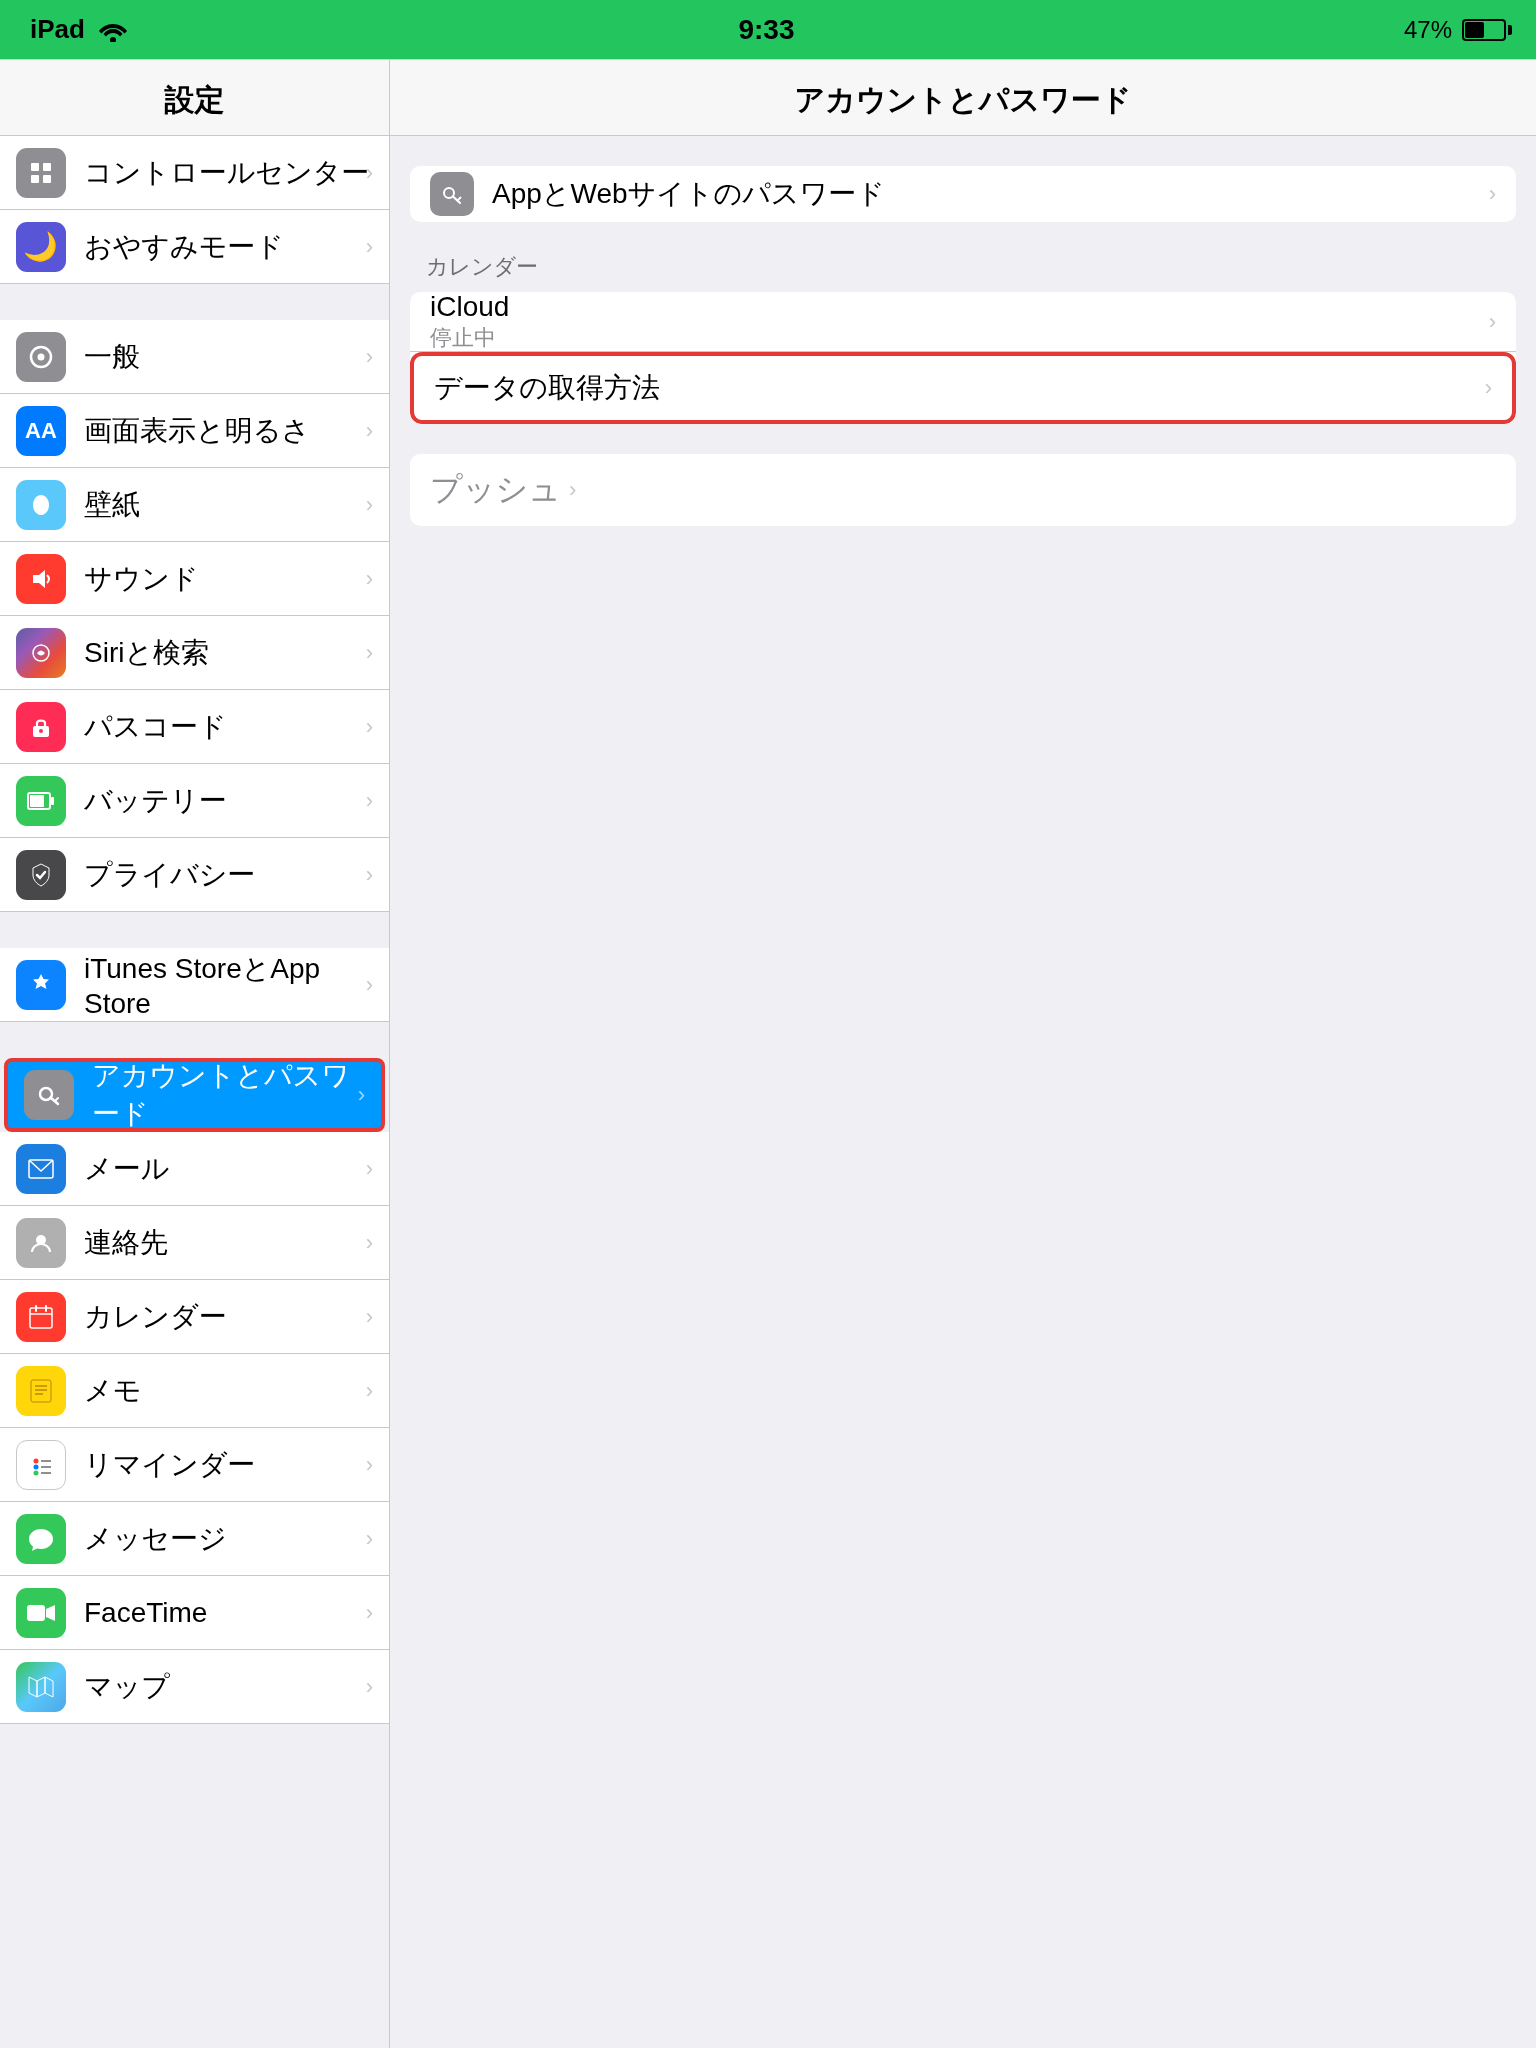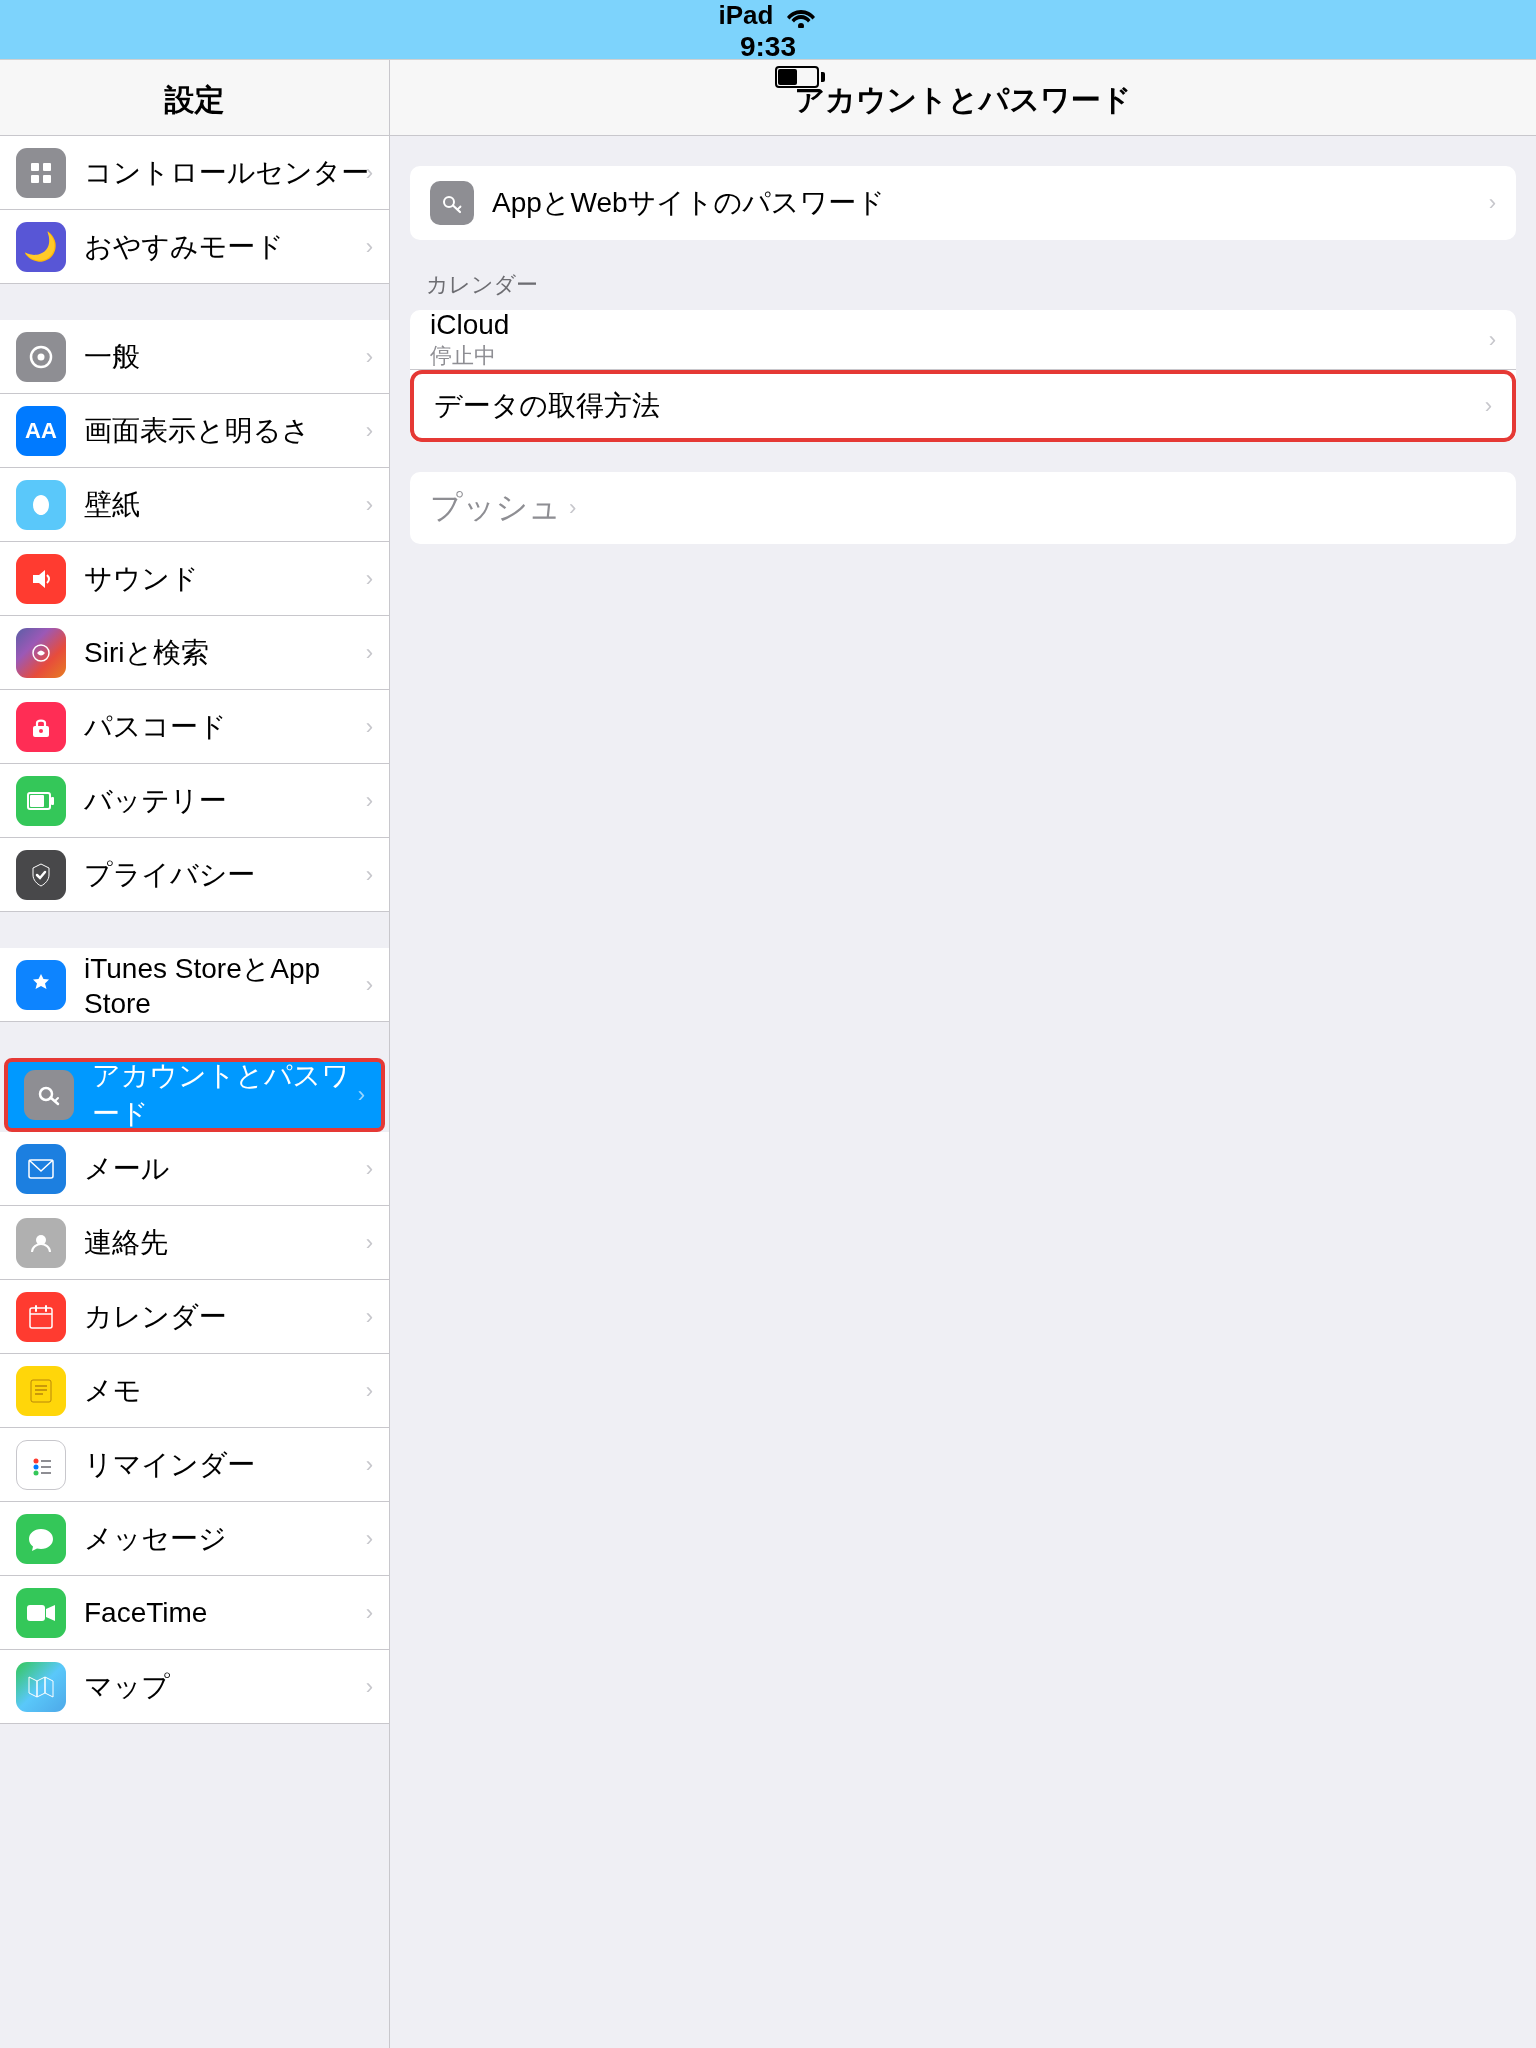--- a/index.html
+++ b/index.html
@@ -13,24 +13,23 @@
       flex-direction: column;
     }
 
     
     .status-bar {
       display: flex;
       justify-content: space-between;
       align-items: center;
       padding: 0 30px;
       height: 60px;
-      background: #7dd3fc;
+      background: #22c55e;
       border-bottom: 1px solid #d0d0d0;
       flex-shrink: 0;
-      flex-direction: column;
     }
     .status-left {
       display: flex;
       align-items: center;
       gap: 12px;
       font-size: 26px;
       font-weight: 600;
       color: #000;
     }
     .status-center {
@@ -197,21 +196,21 @@
     .right-card {
       background: #fff;
       border-radius: 10px;
       overflow: hidden;
     }
 
     .right-row {
       display: flex;
       align-items: center;
       padding: 0 20px;
-      height: 74px;
+      height: 56px;
       border-bottom: 1px solid #c8c7cc;
       cursor: pointer;
       position: relative;
     }
     .right-row:last-child {
       border-bottom: none;
     }
 
     .right-row-icon {
       width: 44px;

